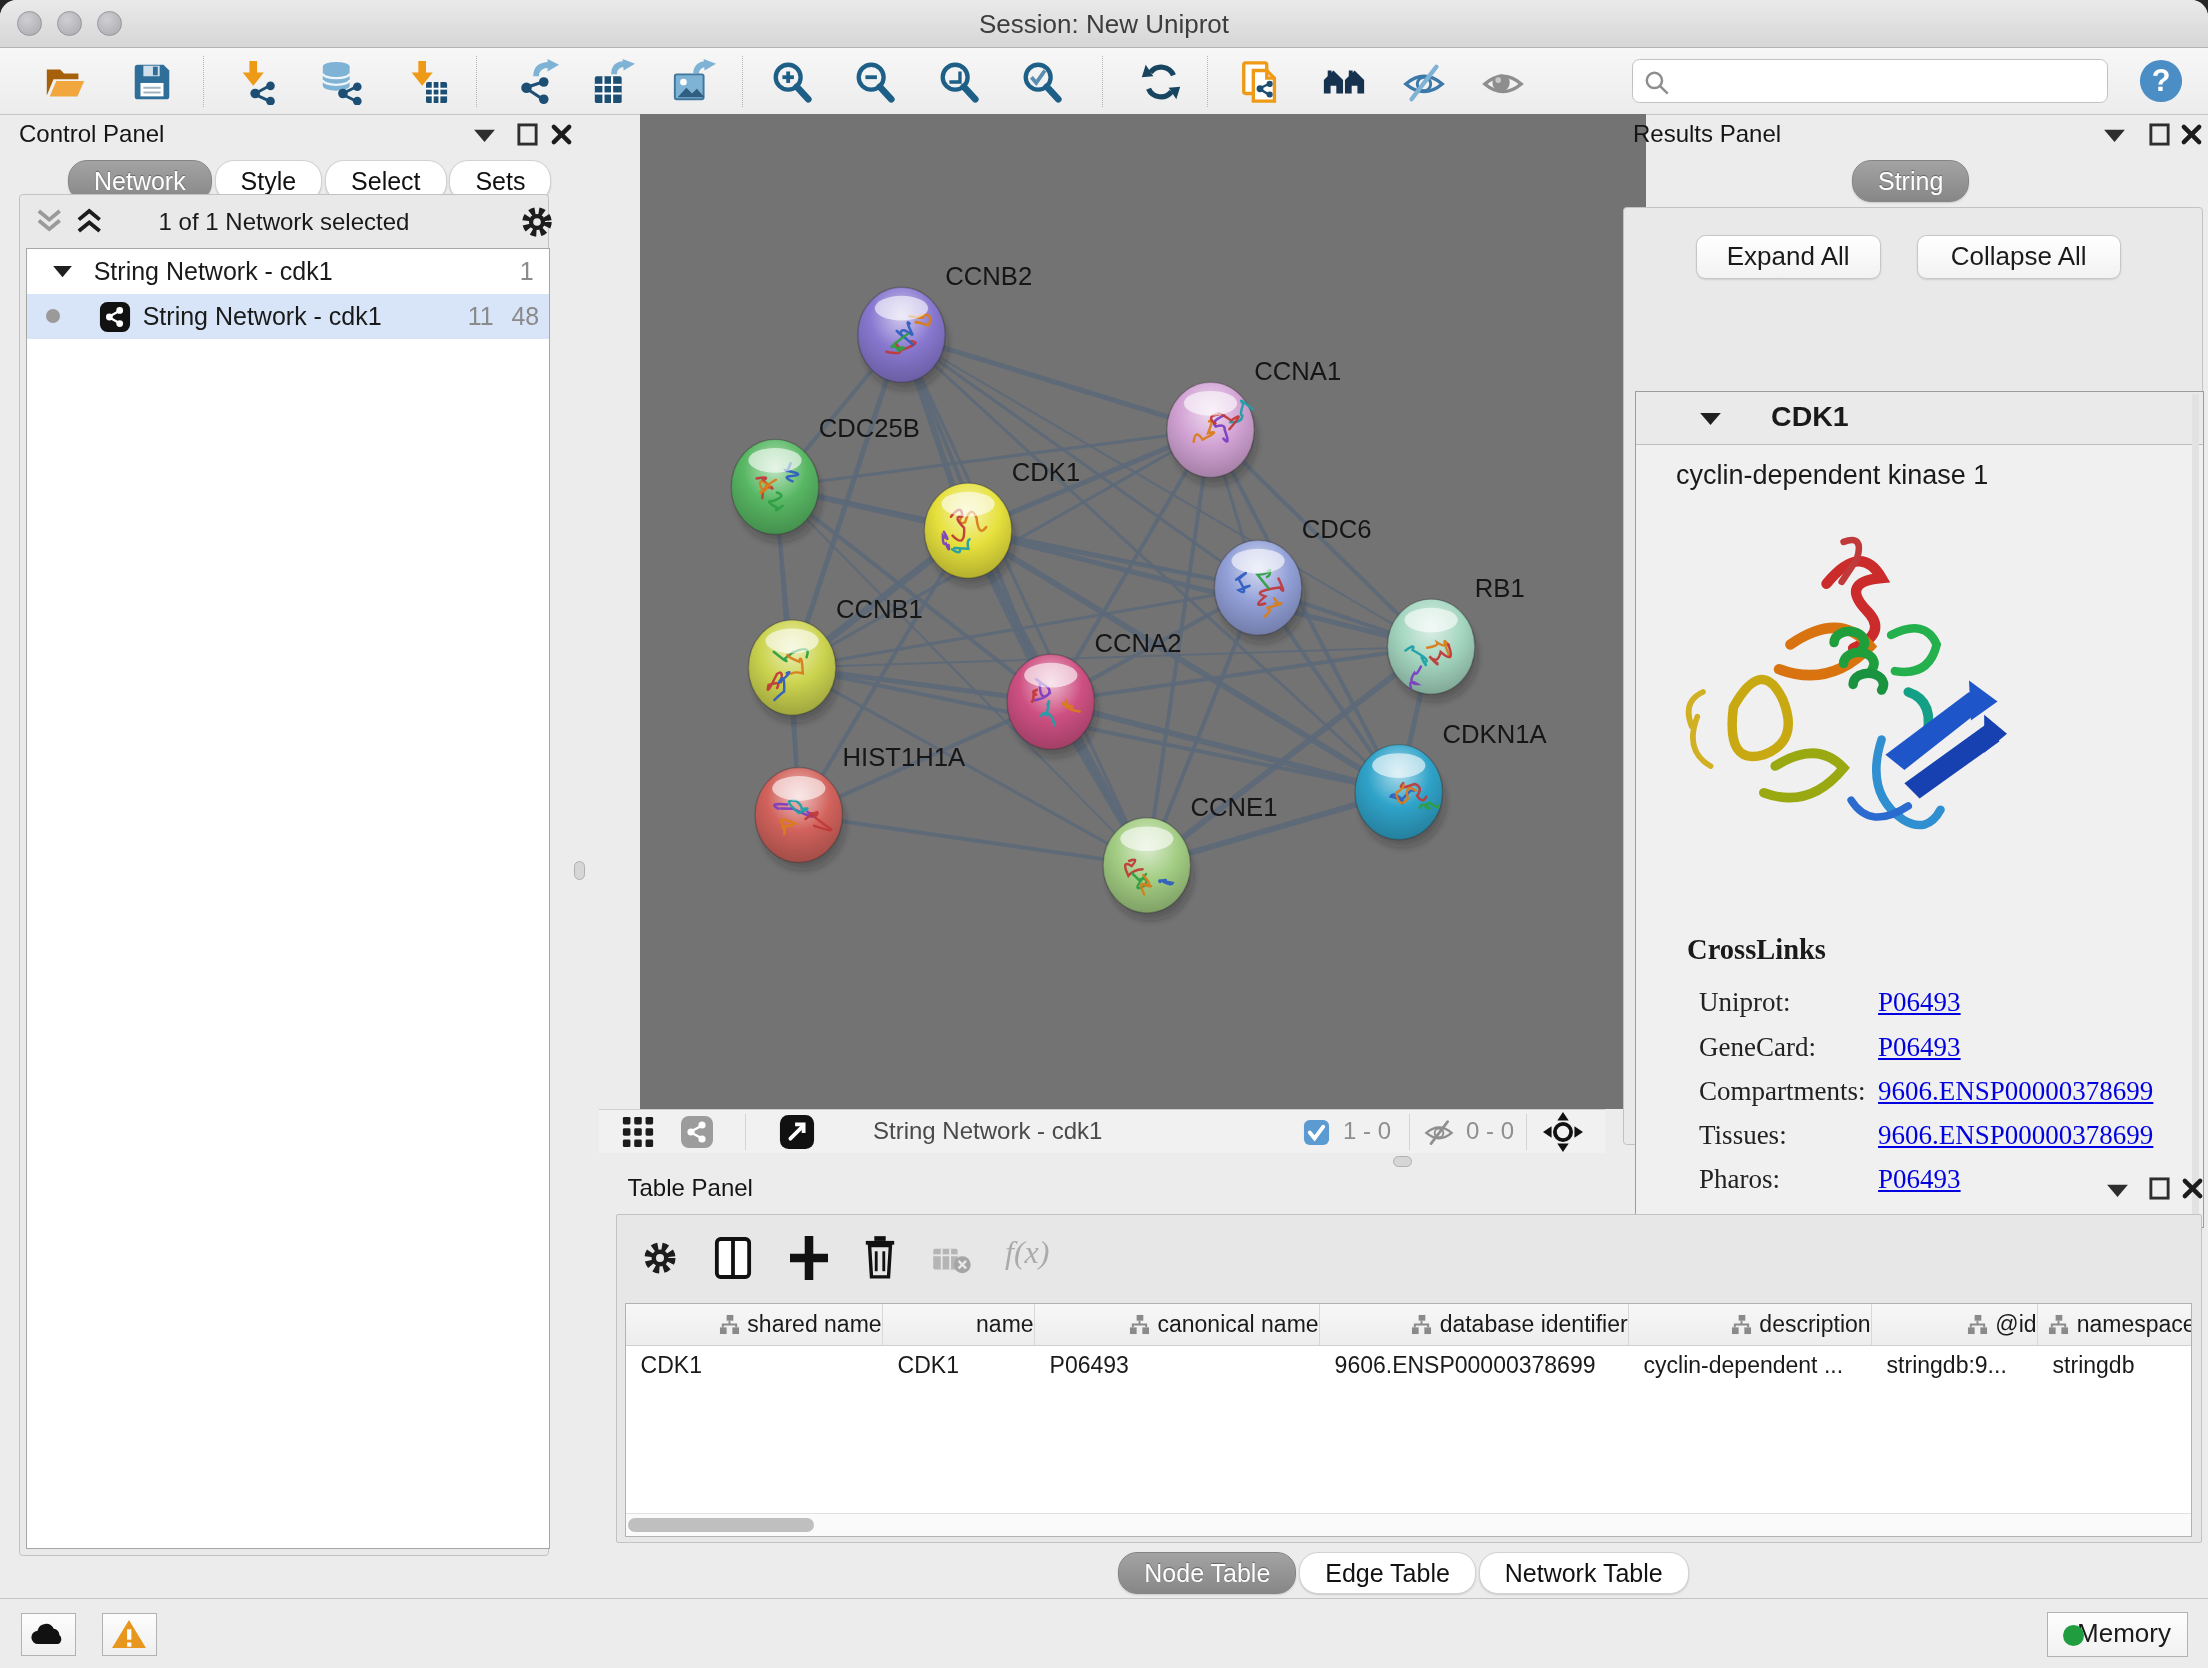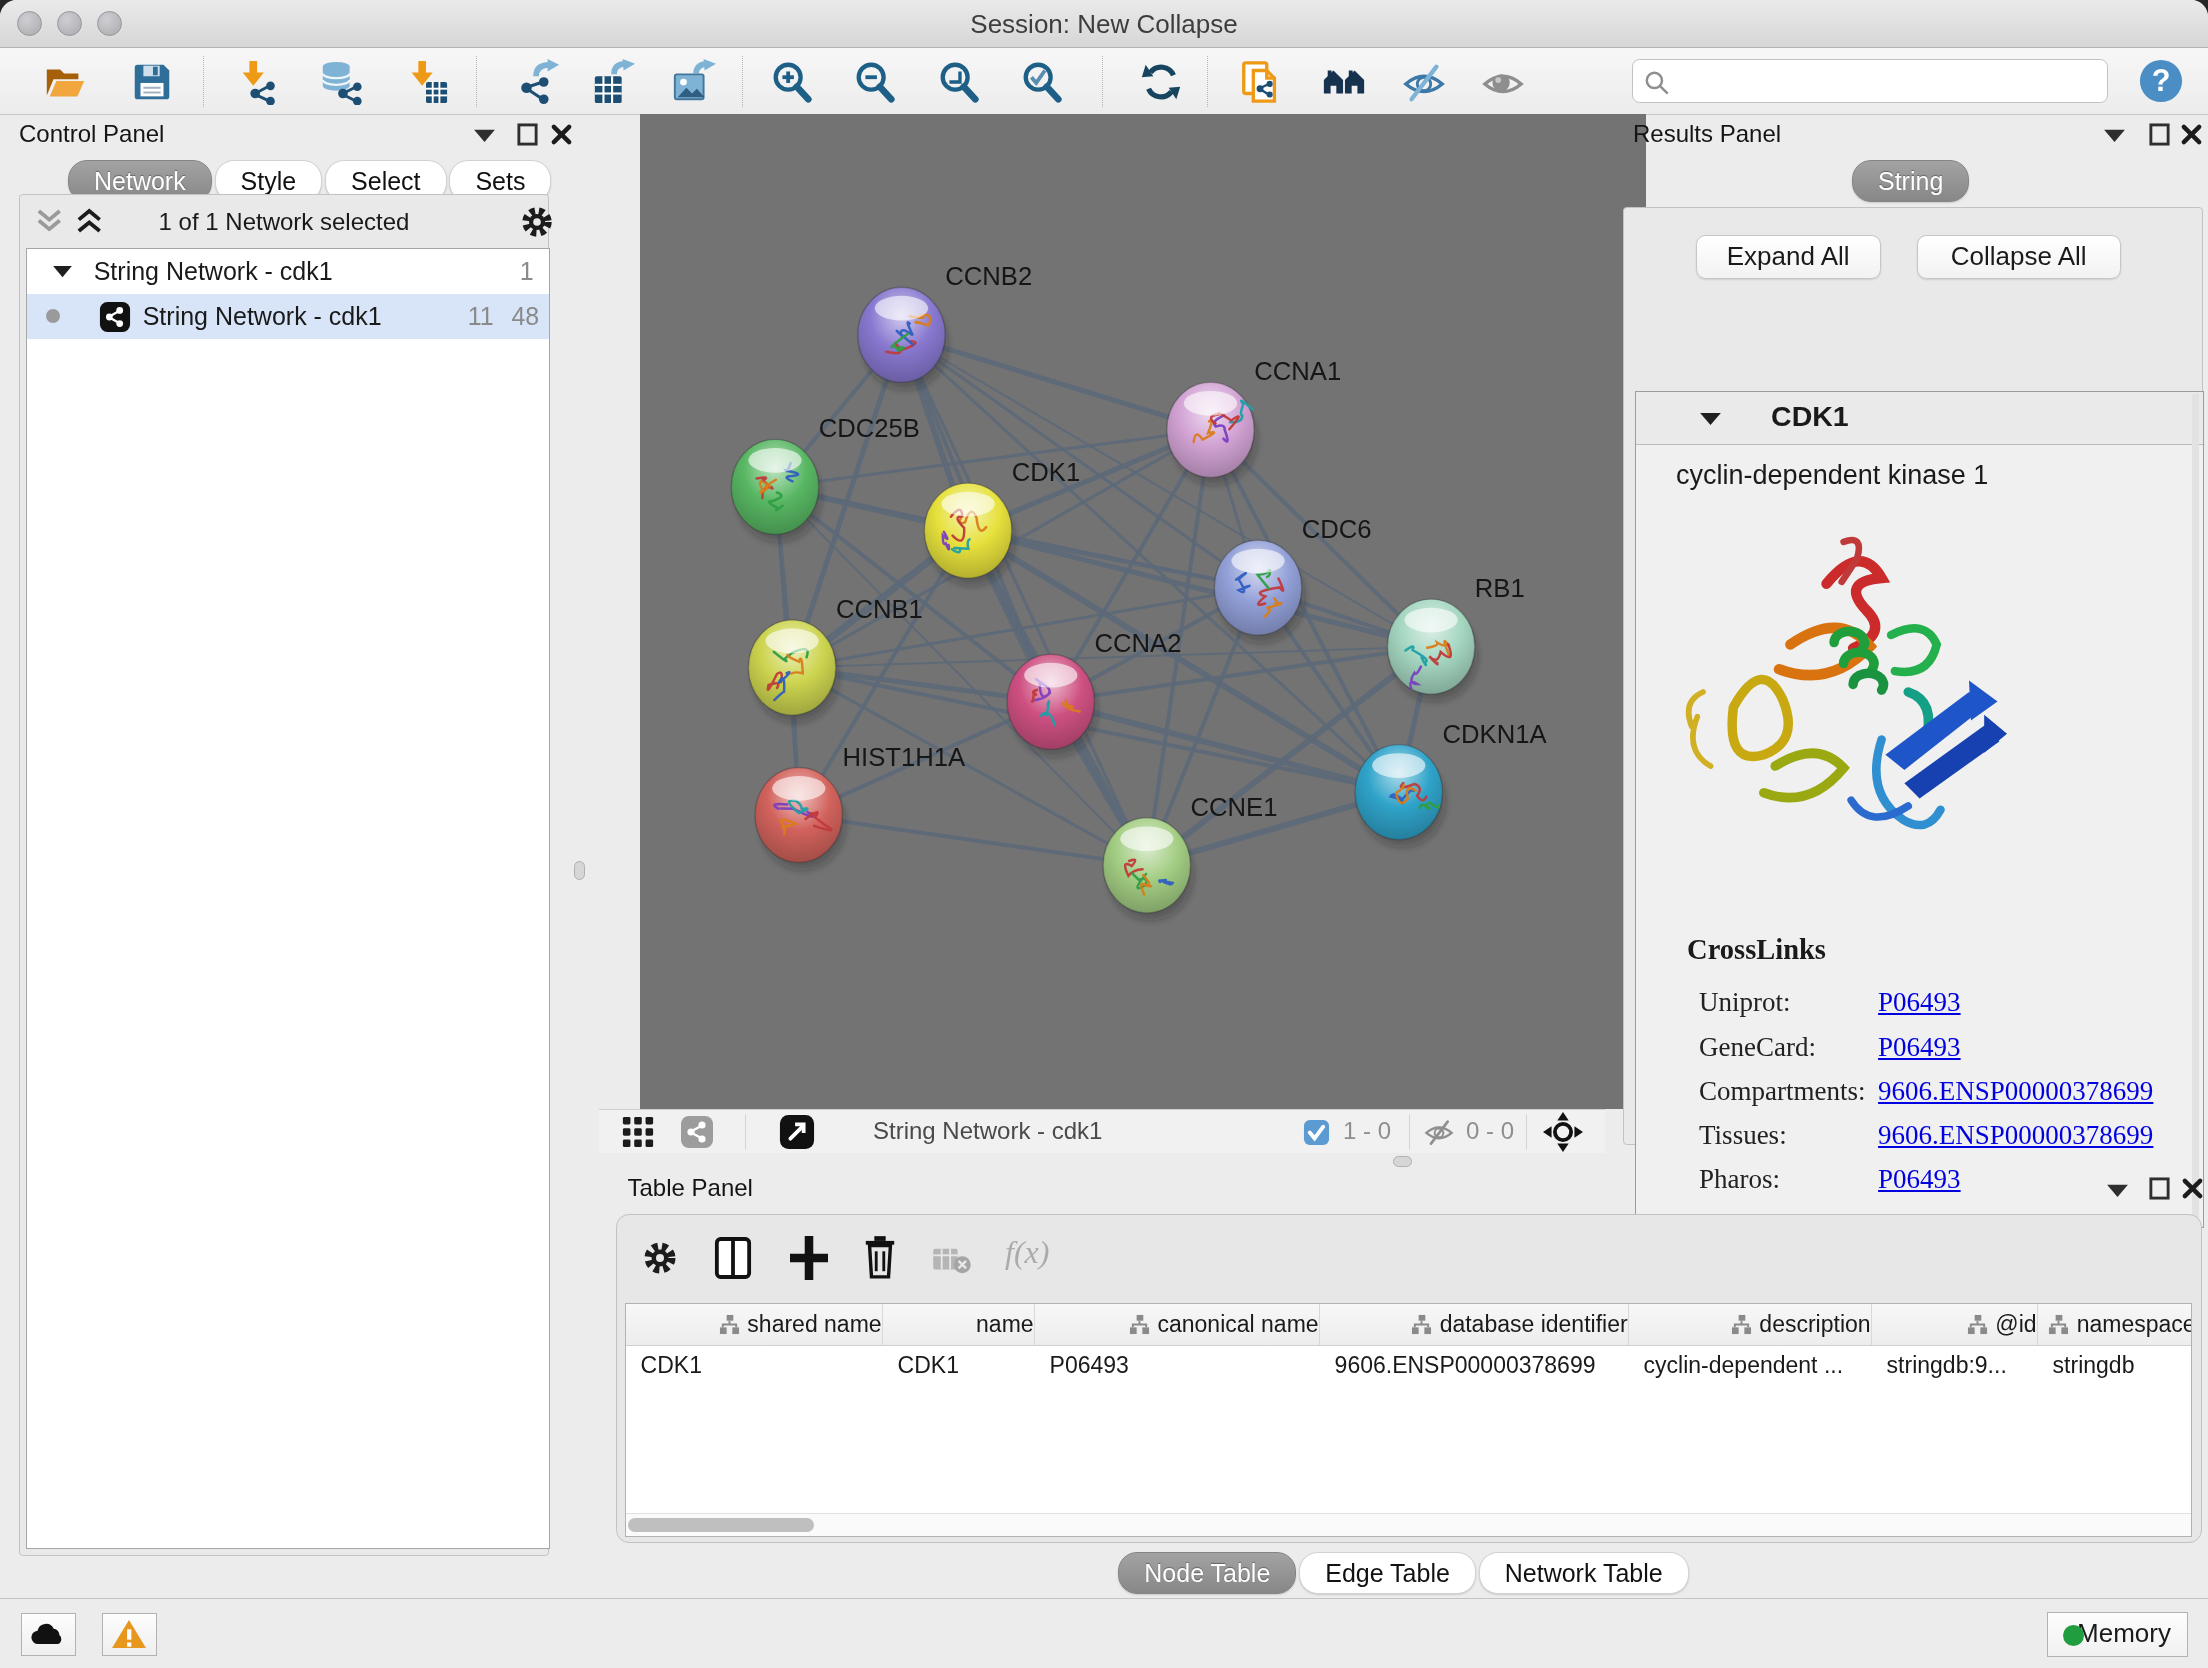--- a/index.html
+++ b/index.html
@@ -63,21 +63,21 @@
                      border-bottom:1.9px solid #bdbdbd; }
   .serif { font-family:"Liberation Serif", serif; }
   .crossrow { display:flex; margin:13.3px 0 13.3px 63px; font-size:27px; }
   .crossrow .cl-label { width:179px; color:#222; }
   .crossrow .cl-link { color:#0000e0; text-decoration:underline; }
   #rp-scrolltrack { position:absolute; right:3.8px; top:1.9px; bottom:1.9px; width:7.6px; background:#e2e2e2; }
 
   
   #table-panel { position:absolute; left:599px; top:1153px; width:1609px; height:445px; }
   #tp-box { position:absolute; left:17px; top:61px; width:1586px; height:329px;
-            background:#e7e7e7; border:1.9px solid #c2c2c2; border-radius:13px; }
+            background:#e7e7e7; border:1.9px solid #c2c2c2; border-radius:2px; }
   #tp-table { position:absolute; left:7.6px; top:88px; width:1567px; height:234px;
               background:#fff; border:1.9px solid #b2b2b2; overflow:hidden; }
   #tp-header { display:flex; height:42px; background:linear-gradient(#f7f7f7,#ededed);
                border-bottom:1.9px solid #cfcfcf; }
   .th { display:flex; align-items:center; justify-content:flex-end; gap:7.6px; font-size:23px;
         border-right:1.9px solid #d8d8d8; overflow:hidden; white-space:nowrap; flex:none; }
   .tr { display:flex; height:38px; }
   .td { font-size:23px; line-height:38px; padding-left:15px; overflow:hidden;
         white-space:nowrap; flex:none; }
   #tp-hscroll { position:absolute; left:0; bottom:0; width:100%; height:23px; background:#fafafa;
@@ -104,21 +104,21 @@
 </style>
 </head>
 <body>
 
 <div id="window">
 
   <div id="titlebar">
     <div class="traffic" style="left:17px"></div>
     <div class="traffic" style="left:57px"></div>
     <div class="traffic" style="left:97px"></div>
-    <div id="window-title">Session: New Collapse</div>
+    <div id="window-title">Session: New Uniprot</div>
   </div>
 
   <div id="toolbar">
     <svg class="tb" style="left:42px" viewBox="0 0 48 48">
       <path fill="#a6600a" d="M5 38V11h14l4 4h15v6H12L5 38z"></path>
       <path fill="#f2a63e" d="M8 39l7-16h29l-7 16z"></path>
     </svg>
     <svg class="tb" style="left:129px" viewBox="0 0 48 48">
       <path fill="#2e6e99" d="M6 9a3 3 0 0 1 3-3h27l6 6v27a3 3 0 0 1-3 3H9a3 3 0 0 1-3-3z"></path>
       <rect x="15" y="7" width="17" height="11" fill="#cfe0ec"></rect>

